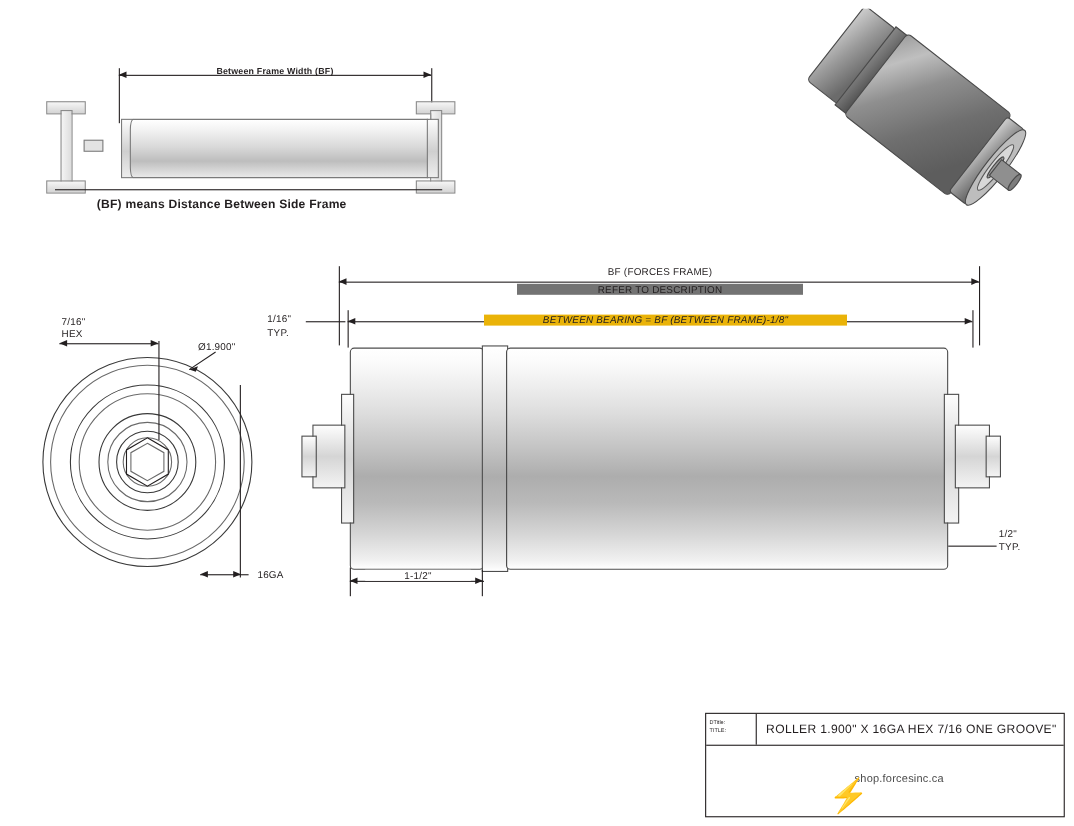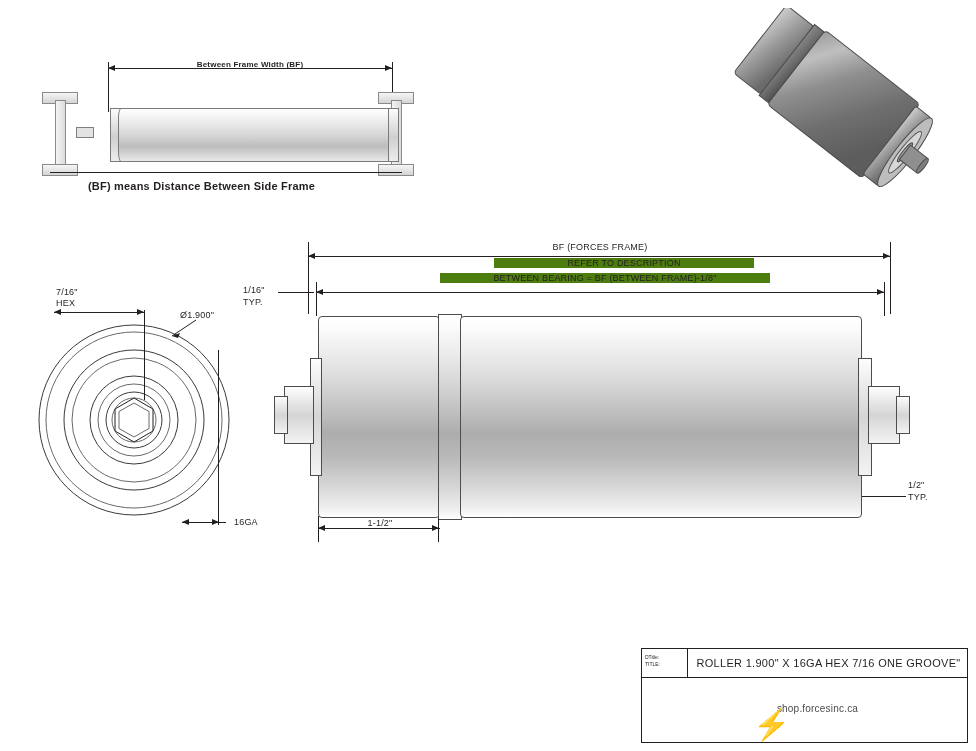--- a/index.html
+++ b/index.html
@@ -305,28 +305,28 @@
     <div class="lbl" style="left:638px; top:180px;">1/2"</div>
     <div class="lbl" style="left:638px; top:192px;">TYP.</div>
   </div>
 
   <div class="vline" style="left:308px; top:242px; height:72px;"></div>
   <div class="vline" style="left:890px; top:242px; height:72px;"></div>
   <div class="hline" style="left:308px; top:256px; width:582px;"></div>
   <div class="arrowL" style="left:308px; top:253px;"></div>
   <div class="arrowR" style="left:883px; top:253px;"></div>
   <div class="lbl c" style="left:470px; top:242px; width:260px; background:#fff;">BF (FORCES FRAME)</div>
-  <div class="lbl c" style="left:494px; top:258px; width:260px; background:#4d7c0f;">REFER TO DESCRIPTION</div>
+  <div class="lbl c" style="left:470px; top:258px; width:260px; background:#737373;">REFER TO DESCRIPTION</div>
 
   <div class="vline" style="left:316px; top:282px; height:34px;"></div>
   <div class="vline" style="left:884px; top:282px; height:34px;"></div>
   <div class="hline" style="left:316px; top:292px; width:568px;"></div>
   <div class="arrowL" style="left:316px; top:289px;"></div>
   <div class="arrowR" style="left:877px; top:289px;"></div>
-  <div class="lbl c" style="left:440px; top:273px; width:330px; background:#4d7c0f;">BETWEEN BEARING = BF (BETWEEN FRAME)-1/8"</div>
+  <div class="lbl c" style="left:440px; top:286px; width:330px; background:#eab308;font-style:italic;">BETWEEN BEARING = BF (BETWEEN FRAME)-1/8"</div>
 
   <div class="lbl" style="left:243px; top:285px;">1/16"</div>
   <div class="lbl" style="left:243px; top:297px;">TYP.</div>
   <div class="hline" style="left:278px; top:292px; width:36px;"></div>
 
   <div id="titleblock">
     <div class="tbRow1">
       <div class="tbCell">
         <div>DTitle:</div>
         <div>TITLE:</div>

